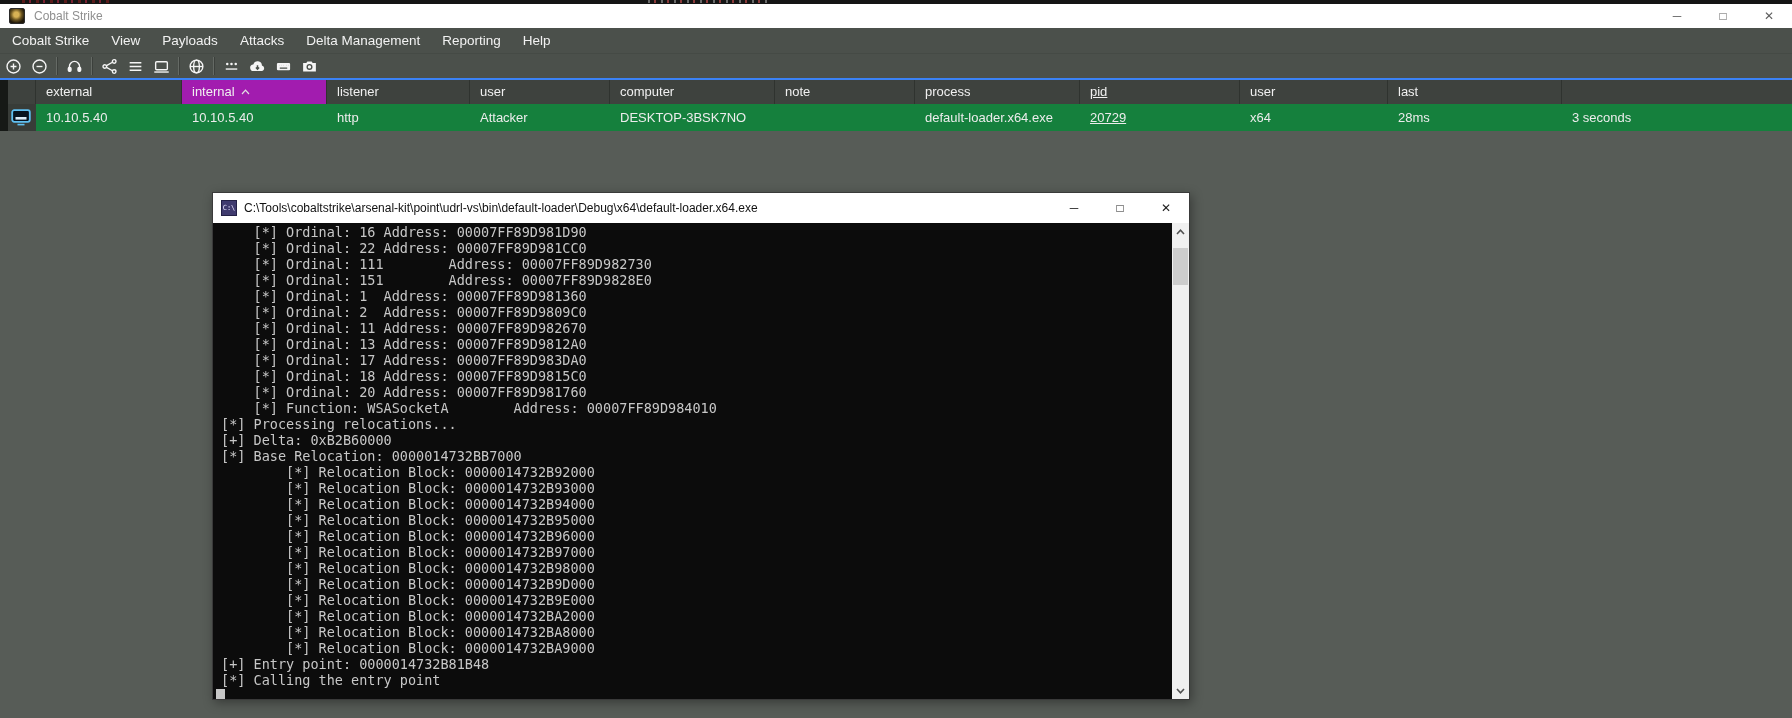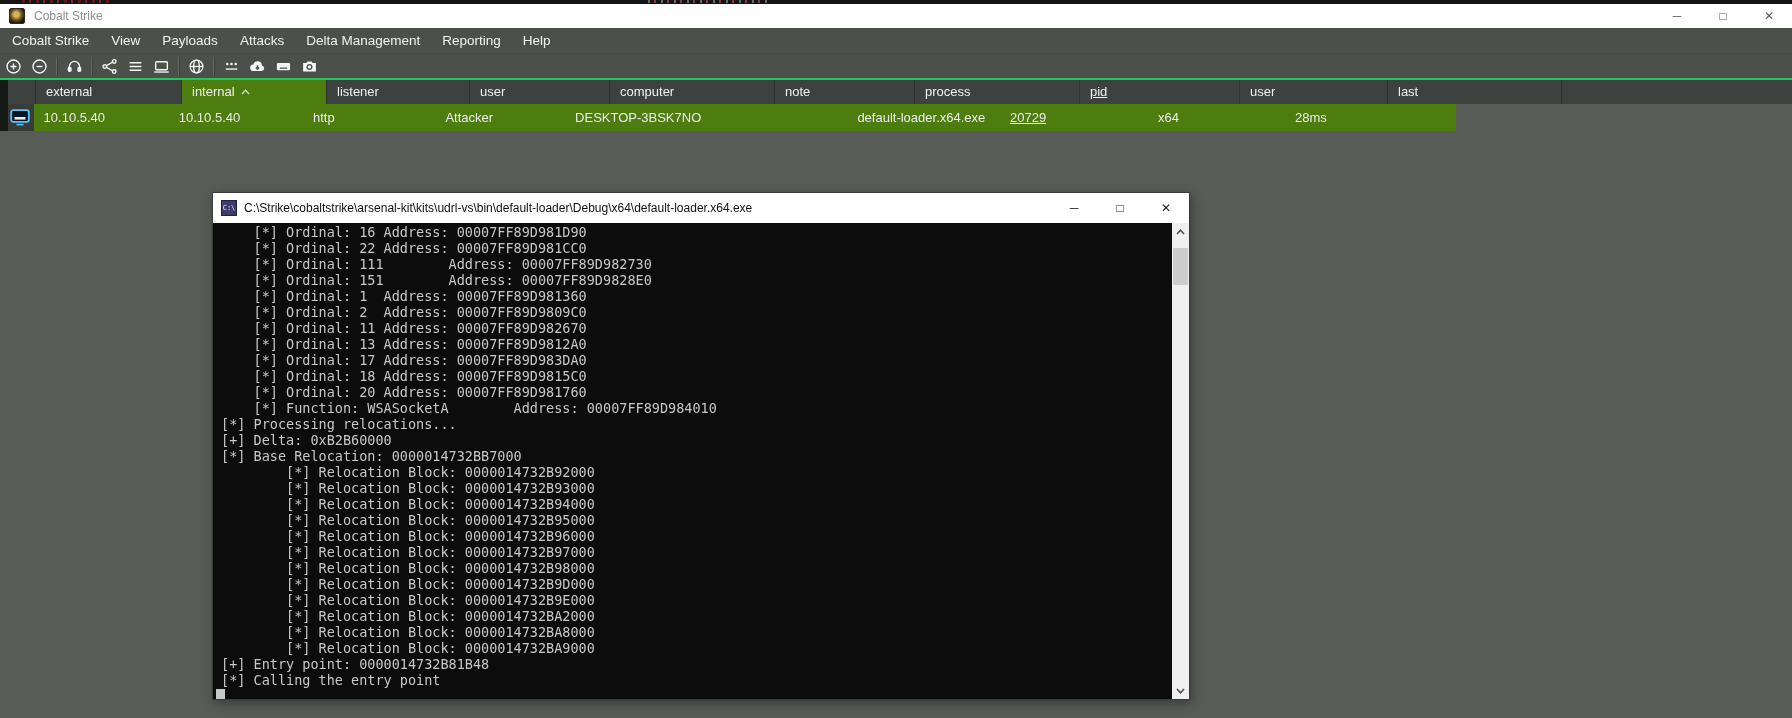--- a/index.html
+++ b/index.html
@@ -30,25 +30,25 @@
 
   
   .toolbar { position:absolute; left:0; top:53px; width:1792px; height:25px; background:#4b504b;
     border-top:1px solid #454a45; display:flex; align-items:center; }
   .tb-icon { width:26px; height:22px; display:flex; align-items:center; justify-content:center; }
   .tb-icon svg { width:17px; height:17px; stroke:#f5f5f5; fill:none; stroke-width:1.3; }
   .tb-sep { width:1px; height:18px; background:#656a65; margin:0 4px; box-shadow:1px 0 0 #3c403c; }
 
   
   .tbl-header { position:absolute; left:0; top:78px; width:1792px; height:26px; background:#3e423e;
-    border-top:2px solid #22c55e; display:flex; color:#f0f0f0; font-size:13px; }
+    border-top:2px solid #3b82f6; display:flex; color:#f0f0f0; font-size:13px; }
   .th { line-height:24px; padding-left:10px; border-right:1px solid #2f332f; overflow:hidden; white-space:nowrap; display:flex; align-items:center; gap:6px; }
-  .th.sorted { background:#4d7c0f;text-align:center; }
+  .th.sorted { background:#a21caf;text-align:center; }
   .th-first { background:linear-gradient(90deg,#161916 0 8px,#3e423e 8px); }
-  .tbl-row { position:absolute; left:0; top:104px; width:1456px; height:27px; background:#4d7c0f;
+  .tbl-row { position:absolute; left:0; top:104px; width:1792px; height:27px; background:#15803d;
     display:flex; color:#ececec; font-size:13px; }
   .td { line-height:27px; padding-left:10px; overflow:hidden; white-space:nowrap; }
   .td-first { background:linear-gradient(90deg,#161916 0 8px,#383c38 8px); display:flex; align-items:center; justify-content:center; padding-left:6px; }
 
   .c0{width:36px;} .c1{width:146px;} .c2{width:145px;} .c3{width:143px;} .c4{width:140px;}
   .c5{width:165px;} .c6{width:140px;} .c7{width:165px;} .c8{width:160px;text-decoration:underline;} .c9{width:148px;}
   .c10{width:174px;} .c11{flex:1;}
 
   
   .console { position:absolute; left:212px; top:192px; width:978px; height:508px;
@@ -213,21 +213,21 @@
   <div class="td c7">default-loader.x64.exe</div>
   <div class="td c8">20729</div>
   <div class="td c9">x64</div>
   <div class="td c10">28ms</div>
   <div class="td c11">3 seconds</div>
 </div>
 
 <div class="console">
   <div class="console-titlebar">
     <div class="cmd-icon">C:\</div>
-    <div class="console-title">C:\Strike\cobaltstrike\arsenal-kit\kits\udrl-vs\bin\default-loader\Debug\x64\default-loader.x64.exe</div>
+    <div class="console-title">C:\Tools\cobaltstrike\arsenal-kit\point\udrl-vs\bin\default-loader\Debug\x64\default-loader.x64.exe</div>
     <div class="console-controls">
       <div class="cw-btn">─</div>
       <div class="cw-btn">□</div>
       <div class="cw-btn">✕</div>
     </div>
   </div>
   <div class="console-body">
     <pre class="console-text">    [*] Ordinal: 16 Address: 00007FF89D981D90
     [*] Ordinal: 22 Address: 00007FF89D981CC0
     [*] Ordinal: 111        Address: 00007FF89D982730

